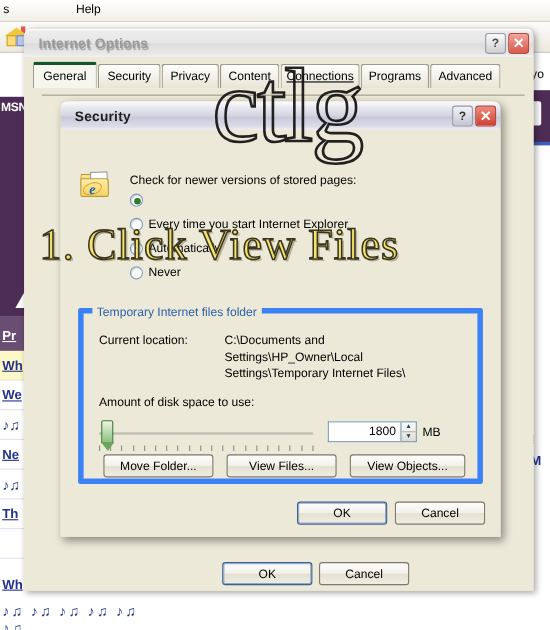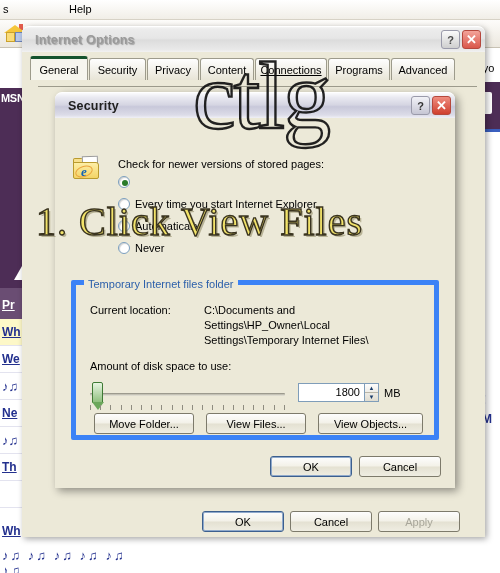--- a/index.html
+++ b/index.html
@@ -435,23 +435,20 @@
         </div>
       <div class="tabline"></div>
     </div>
 
     <div class="btn default" style="left:180px; top:459px; width:82px;">
         <span>OK</span>
       </div>
     <div class="btn" style="left:268px; top:459px; width:82px;">
         <span>Cancel</span>
       </div>
-    <div class="btn disabled" style="left:356px; top:459px; width:82px;">
-        <span>Apply</span>
-      </div>
   </div>
 </div>
 
 <div class="xp-window" id="win-settings" style="left:55px; top:92px; width:400px; height:396px; box-shadow:3px 3px 8px rgba(0,0,0,.4);">
 
   <div class="xp-titlebar tb-active">
     <div class="ttl">Security</div>
     <div class="tb-btns">
       <div class="tb-btn tb-help act">?</div>
       <div class="tb-btn tb-close act">

